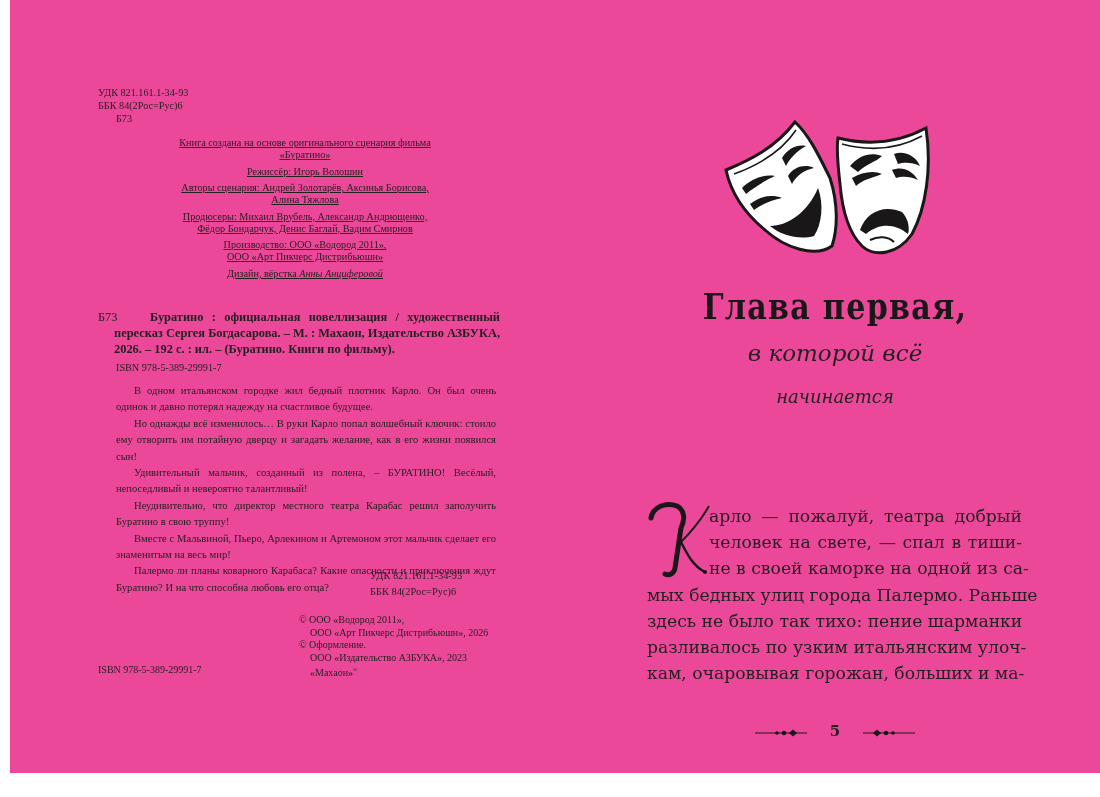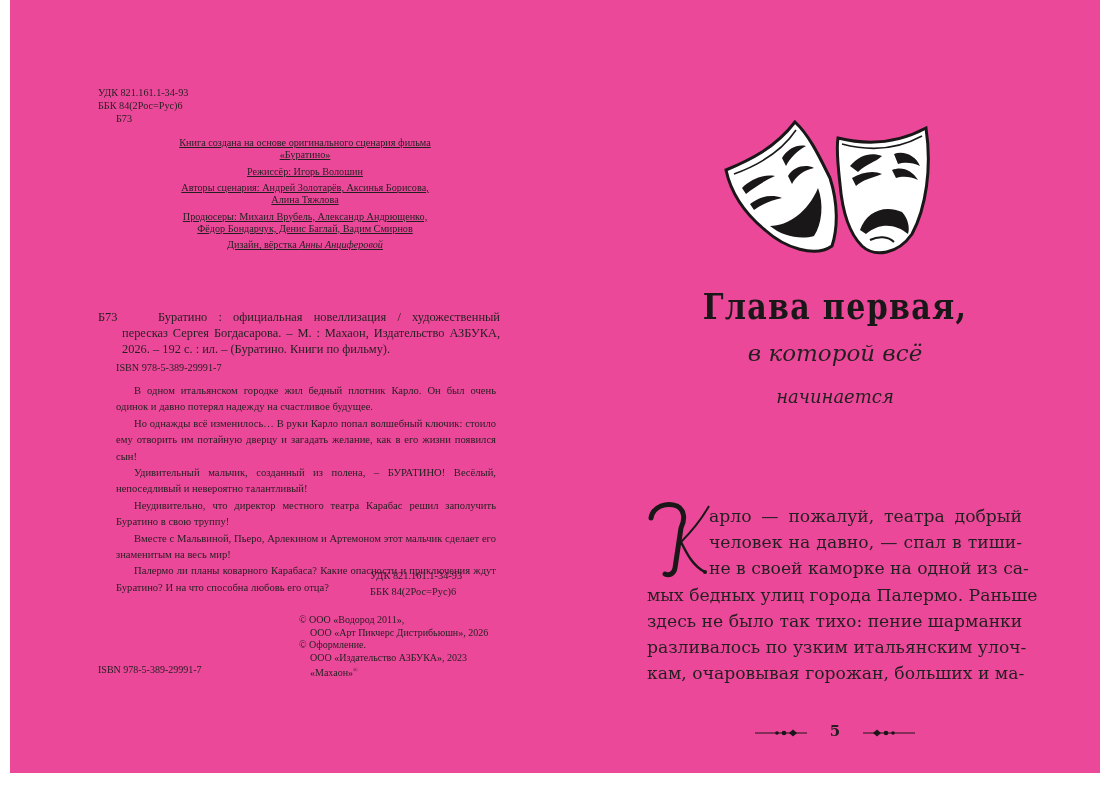--- a/index.html
+++ b/index.html
@@ -9,21 +9,21 @@
     
     .left-page { position: absolute; left: 0; top: 0; width: 550px; height: 797px; }
     .imprint-top { position: absolute; left: 88px; top: 86px; font-size: 10.2px; line-height: 13px; font-family: "Liberation Serif", serif; }
     .imprint-top .indent { padding-left: 18px; }
     .credits { position: absolute; left: 100px; top: 137px; width: 390px; text-align: center; font-family: "Liberation Serif", serif; font-size: 10.2px; line-height: 12.2px; text-decoration: underline; }
     .credits p { margin: 0 0 4.2px 0; }
     .credits .it { font-style: italic; }
 
     .biblio { position: absolute; left: 88px; top: 309px; width: 402px; font-family: "Liberation Serif", serif; font-size: 12.4px; line-height: 16px; }
     .biblio .code { position: absolute; left: 0; top: 0; }
-    .biblio .entry { margin-left: 24px; text-indent: 36px; text-align: justify; text-align-last: left; }
+    .biblio .entry { margin-left: 16px; text-indent: 36px; text-align: justify; text-align-last: left; font-weight: bold; }
     .isbn-line { position: absolute; left: 106px; top: 362px; font-family: "Liberation Serif", serif; font-size: 10.2px; }
 
     .annot { position: absolute; left: 106px; top: 383px; width: 380px; font-family: "Liberation Serif", serif; font-size: 10.6px; line-height: 16.4px; }
     .annot p { margin: 0; text-indent: 18px; text-align: justify; text-align-last: left; }
     .annot-codes { position: absolute; left: 360px; top: 568px; font-family: "Liberation Serif", serif; font-size: 10.4px; line-height: 15.5px; }
 
     .copyright { position: absolute; left: 265px; top: 614px; font-family: "Liberation Serif", serif; font-size: 10px; line-height: 12.5px; margin-left: 24px; }
     .copyright .ind { padding-left: 11px; }
     .copyright sup { font-size: 6px; }
     .isbn-bottom { position: absolute; left: 88px; top: 664px; font-family: "Liberation Serif", serif; font-size: 10px; }
@@ -61,20 +61,24 @@
         <span>«Буратино»</span>
       </p>
       <p>Режиссёр: Игорь Волошин</p>
       <p>
         <span>Авторы сценария: Андрей Золотарёв, Аксинья Борисова,</span><br>
         <span>Алина Тяжлова</span>
       </p>
       <p>
         <span>Продюсеры: Михаил Врубель, Александр Андрющенко,</span><br>
         <span>Фёдор Бондарчук, Денис Баглай, Вадим Смирнов</span>
+      </p>
+      <p>
+        <span>Производство: ООО «Водород 2011»,</span><br>
+        <span>ООО «Арт Пикчерс Дистрибьюшн»</span>
       </p>
       <p>
         <span>Дизайн, вёрстка </span><span class="it">Анны Анциферовой</span>
       </p>
     </div>
 
     <div class="biblio">
       <span class="code">Б73</span>
       <div class="entry">Буратино : официальная новеллизация / художественный пересказ Сергея Богдасарова. – М. : Махаон, Издательство АЗБУКА, 2026. – 192 с. : ил. – (Буратино. Книги по фильму).</div>
     </div>
@@ -132,21 +136,21 @@
 
     <svg class="dropcap" viewBox="0 0 68 80" xmlns="http://www.w3.org/2000/svg">
       <path d="M4 20 C6 8 20 4 30 8 C38 12 38 22 34 30 L28 70 C27 76 22 78 18 76" fill="none" stroke="#1a1718" stroke-width="5" stroke-linecap="round"></path>
       <path d="M34 44 C44 34 54 22 62 8" fill="none" stroke="#1a1718" stroke-width="2"></path>
       <path d="M34 44 C40 56 46 68 58 74" fill="none" stroke="#1a1718" stroke-width="2.4"></path>
       <circle cx="58" cy="74" r="2" fill="#1a1718"></circle>
     </svg>
 
     <div class="body-text">
       <span class="line short">арло — пожалуй, театра добрый</span>
-      <span class="line short">человек на давно, — спал в тиши-</span>
+      <span class="line short">человек на свете, — спал в тиши-</span>
       <span class="line short">не в своей каморке на одной из са-</span>
       <span class="line">мых бедных улиц города Палермо. Раньше</span>
       <span class="line">здесь не было так тихо: пение шарманки</span>
       <span class="line">разливалось по узким итальянским улоч-</span>
       <span class="line">кам, очаровывая горожан, больших и ма-</span>
     </div>
 
     <div class="folio">
       <svg style="position:absolute;left:0;top:7px" width="52" height="10" viewBox="0 0 52 10" xmlns="http://www.w3.org/2000/svg">
         <line x1="0" y1="5" x2="52" y2="5" stroke="#1a1718" stroke-width="1"></line>

